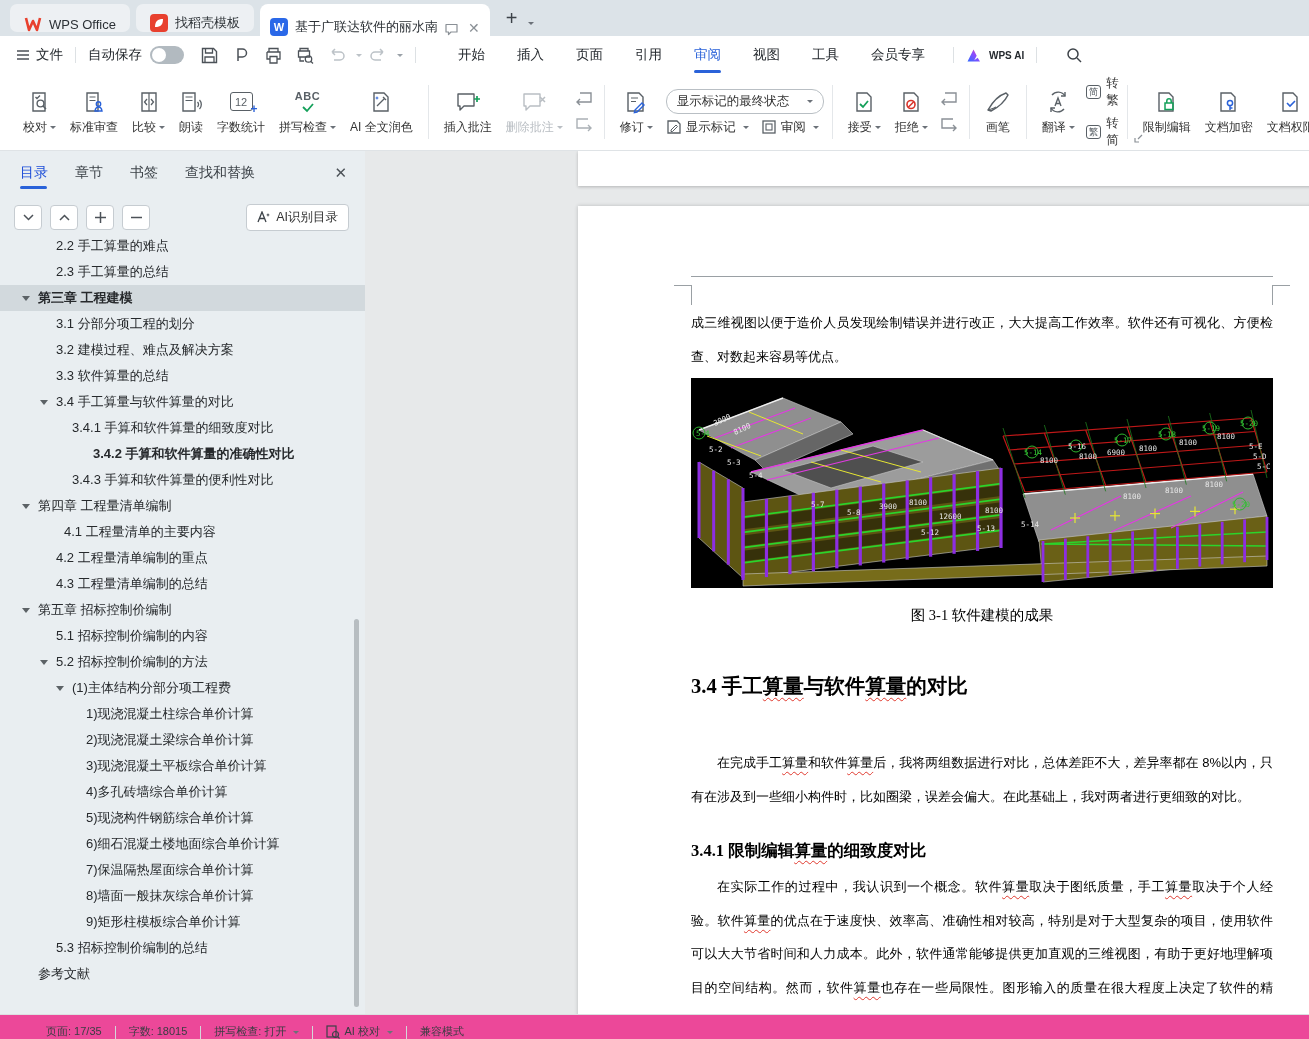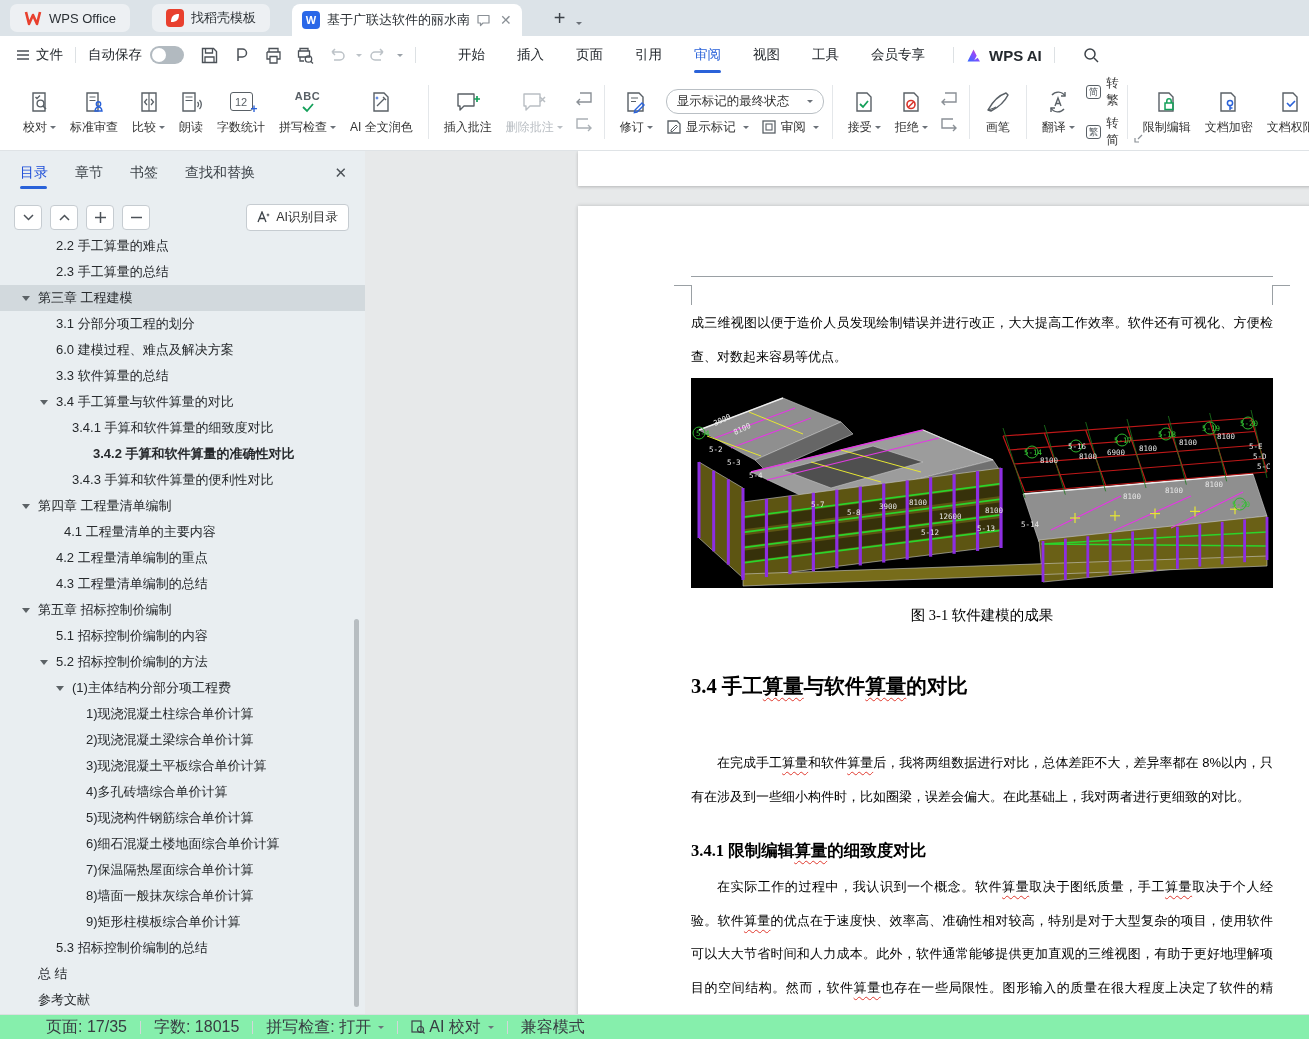--- a/index.html
+++ b/index.html
@@ -1,21 +1,21 @@
 <!DOCTYPE html>
 <html><head>
 <meta charset="utf-8">
 <style>
 *{margin:0;padding:0;box-sizing:border-box}
 html,body{width:1309px;height:1039px;overflow:hidden}
 body{position:relative;font-family:"Liberation Sans",sans-serif;background:#fff;color:#24292e}
 
 
 .tabbar{position:absolute;top:0;left:0;right:0;height:36px;background:#dce3e8;display:flex;align-items:flex-end;padding-left:10px}
-.tab{height:28px;margin-bottom:4px;border-radius:7px;display:flex;align-items:center;gap:7px;padding:0 14px;font-size:13px;color:#2b3035;background:rgba(255,255,255,.48);margin-right:22px;cursor:default}
+.tab{height:28px;margin-bottom:4px;border-radius:7px;display:flex;align-items:flex-end;gap:7px;padding:0 14px;font-size:13px;color:#2b3035;background:rgba(255,255,255,.48);margin-right:6px;cursor:default}
 .tab-active{height:32px;margin-bottom:0;border-radius:8px 8px 0 0;background:#fff;padding:0 10px;max-width:232px}
 .tab-title{max-width:142px;white-space:nowrap;overflow:hidden}
 .sqicon{width:18px;height:18px;border-radius:4px;display:flex;align-items:center;justify-content:center;flex:none}
 .docer-bg{background:#e8402e}
 .wdoc-bg{background:#2a68e8;color:#fff;font-size:11px;font-weight:bold}
 .tab-x{color:#8a9096;font-size:14px;margin-left:2px}
 .tab-plus{font-size:20px;color:#3c4248;margin:0 8px 6px 10px}
 .tab-chev{margin-bottom:10px}
 
 
@@ -25,21 +25,21 @@
 .toggle{width:34px;height:18px;border-radius:9px;background:#b2bac0;position:relative;margin-left:8px}
 .toggle-knob{position:absolute;left:2px;top:2px;width:14px;height:14px;border-radius:50%;background:#fff}
 .micon{width:22px;height:22px;display:flex;align-items:center;justify-content:center;margin:0 5px}
 .disabled-ic svg *{stroke:#bcc2c7!important}
 .chev{display:inline-block;width:0;height:0;border:3.5px solid transparent;border-top-color:#6b7178;margin-left:3px;transform:translateY(2px)}
 .chev-sm{border-width:3px}
 .menu-items{display:flex;gap:0;margin-left:14px}
 .menu-tab{padding:9px 16px;position:relative;color:#24292e;cursor:default}
 .menu-tab.active{color:#2a62d9}
 .menu-tab.active:after{content:"";position:absolute;left:16px;right:16px;bottom:0;height:3px;border-radius:2px;background:#2a62d9}
-.wpsai{display:flex;align-items:center;gap:6px;font-weight:bold;font-size:15px}
+.wpsai{display:flex;align-items:center;gap:6px;font-weight:bold;font-size:10px}
 .searchbtn{margin-left:14px}
 
 
 .ribbon{position:absolute;top:74px;left:0;right:0;height:77px;background:#fff;border-bottom:1px solid #dfe3e6;display:flex;align-items:center;padding-left:16px}
 .rbtn{display:flex;flex-direction:column;align-items:center;gap:4px;padding:5px 7px;border-radius:4px;font-size:12px;color:#333;white-space:nowrap}
 .rbtn .lbl{display:flex;align-items:center}
 .rbtn.dis{color:#b9bec3}
 .ricon{height:26px;display:flex;align-items:center;justify-content:center}
 .rdiv{width:1px;height:54px;background:#e4e7ea;margin:0 8px;flex:none}
 .navcol{display:flex;flex-direction:column;gap:4px;margin-left:2px}
@@ -84,21 +84,21 @@
 .corner-r{position:absolute;top:79px;left:694px;width:18px;height:20px;border-top:1px solid #9aa0a4;border-left:1px solid #9aa0a4}
 .dtext{position:absolute;left:113px;width:582px;font-family:Liberation Sans, sans-serif;font-size:13px;line-height:33.5px;color:#000;text-align:justify}
 .indent{text-indent:2em}
 .wavy{text-decoration:underline;text-decoration-style:wavy;text-decoration-color:#e03a2f;text-decoration-thickness:1px;text-underline-offset:4px}
 .fig{position:absolute;top:172px;left:113px;width:582px;height:210px;background:#000}
 .caption{position:absolute;top:400px;left:113px;width:582px;text-align:center;font-family:"Liberation Serif",serif;font-size:14.5px;color:#000}
 .h34{position:absolute;top:466px;left:113px;width:582px;font-family:"Liberation Serif",serif;font-weight:bold;font-size:20.5px;color:#000}
 .h341{position:absolute;top:634px;left:113px;width:582px;font-family:"Liberation Serif",serif;font-weight:bold;font-size:16.5px;color:#000}
 
 
-.statusbar{position:absolute;bottom:0;left:0;right:0;height:25px;background:#86efac;border-top:1px solid #dcdfe1;display:flex;align-items:center;padding-left:46px;font-size:16px;color:#383d42}
+.statusbar{position:absolute;bottom:0;left:0;right:0;height:25px;background:#ec4899;border-top:1px solid #dcdfe1;display:flex;align-items:flex-end;padding-left:46px;font-size:11px;color:#383d42}
 .sitem{display:flex;align-items:center;gap:4px;margin-right:13px}
 .ssep{width:1px;height:13px;background:#d3d7da;margin-right:13px}
 svg{display:block}
 </style>
 </head>
 <body>
 
 <div class="tabbar">
   <div class="tab">
     <span>
@@ -546,29 +546,29 @@
       </span>
     </div>
     <div class="toc">
       <div class="toc-list" id="toc-list">
           <div class="toc-row" style="padding-left: 56px;">
             <span>2.2 手工算量的难点</span>
           </div>
           <div class="toc-row" style="padding-left: 56px;">
             <span>2.3 手工算量的总结</span>
           </div>
-          <div class="toc-row sel" style="padding-left: 38px;">
+          <div class="toc-row sel" style="padding-left: 38px; font-weight: bold;">
             <span class="tarr" style="left: 22px;"></span>
             <span>第三章 工程建模</span>
           </div>
           <div class="toc-row" style="padding-left: 56px;">
             <span>3.1 分部分项工程的划分</span>
           </div>
           <div class="toc-row" style="padding-left: 56px;">
-            <span>6.0 建模过程、难点及解决方案</span>
+            <span>3.2 建模过程、难点及解决方案</span>
           </div>
           <div class="toc-row" style="padding-left: 56px;">
             <span>3.3 软件算量的总结</span>
           </div>
           <div class="toc-row" style="padding-left: 56px;">
             <span class="tarr" style="left: 40px;"></span>
             <span>3.4 手工算量与软件算量的对比</span>
           </div>
           <div class="toc-row" style="padding-left: 72px;">
             <span>3.4.1 手算和软件算量的细致度对比</span>
@@ -629,23 +629,20 @@
             <span>7)保温隔热屋面综合单价计算</span>
           </div>
           <div class="toc-row" style="padding-left: 86px;">
             <span>8)墙面一般抹灰综合单价计算</span>
           </div>
           <div class="toc-row" style="padding-left: 86px;">
             <span>9)矩形柱模板综合单价计算</span>
           </div>
           <div class="toc-row" style="padding-left: 56px;">
             <span>5.3 招标控制价编制的总结</span>
-          </div>
-          <div class="toc-row" style="padding-left: 38px;">
-            <span>总 结</span>
           </div>
           <div class="toc-row" style="padding-left: 38px; text-align: right;">
             <span>参考文献</span>
           </div>
         </div>
       <div class="toc-thumb"></div>
     </div>
   </div>
 
   <div class="docarea">

